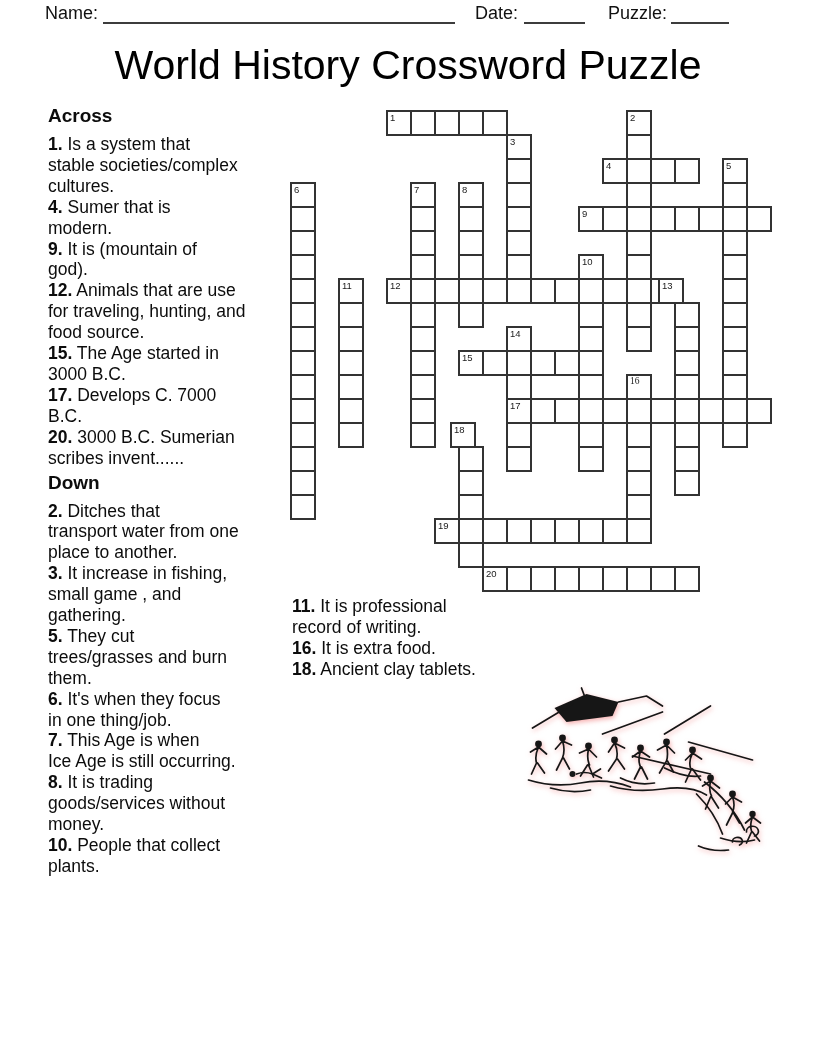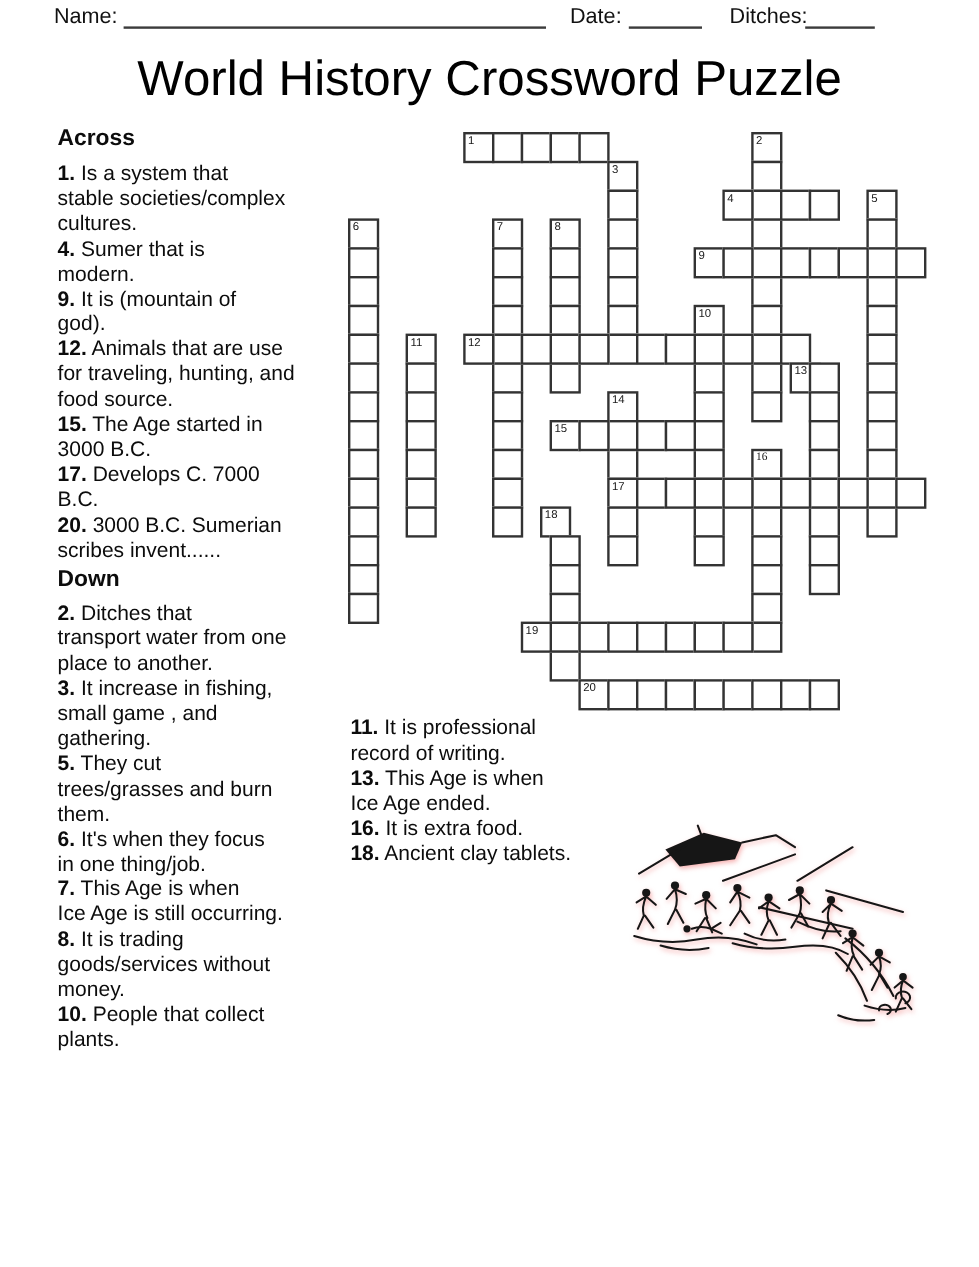--- a/index.html
+++ b/index.html
@@ -31,21 +31,21 @@
   
   #illus{position:absolute;left:514px;top:682px;width:276px;height:180px;}
 </style>
 </head>
 <body>
 
 <span class="hdr-label" style="left:45px">Name:</span>
 <div class="hdr-line" style="left:103px;width:352px"></div>
 <span class="hdr-label" style="left:475px">Date:</span>
 <div class="hdr-line" style="left:524px;width:61px"></div>
-<span class="hdr-label" style="left:608px">Ditches:</span>
+<span class="hdr-label" style="left:608px">Puzzle:</span>
 <div class="hdr-line" style="left:671px;width:58px"></div>
 
 <div class="title">World History Crossword Puzzle</div>
 
 <div id="grid">
     <div class="cell" style="left: 96px; top: 0px; border-color: rgb(51, 51, 51);">
       <span class="cellnum">1</span>
     </div>
     <div class="cell" style="left: 120px; top: 0px; border-color: rgb(51, 51, 51);"></div>
     <div class="cell" style="left: 144px; top: 0px; border-color: rgb(51, 51, 51);"></div>
@@ -158,21 +158,21 @@
     <div class="cell" style="left: 48px; top: 312px; border-color: rgb(51, 51, 51);"></div>
     <div class="cell" style="left: 96px; top: 168px; border-color: rgb(51, 51, 51);">
       <span class="cellnum">12</span>
     </div>
     <div class="cell" style="left: 144px; top: 168px; border-color: rgb(51, 51, 51);"></div>
     <div class="cell" style="left: 192px; top: 168px; border-color: rgb(51, 51, 51);"></div>
     <div class="cell" style="left: 240px; top: 168px; border-color: rgb(51, 51, 51);"></div>
     <div class="cell" style="left: 264px; top: 168px; border-color: rgb(51, 51, 51);"></div>
     <div class="cell" style="left: 312px; top: 168px; border-color: rgb(51, 51, 51);"></div>
     <div class="cell" style="left: 360px; top: 168px; border-color: rgb(51, 51, 51);"></div>
-    <div class="cell" style="left: 368px; top: 168px; border-color: rgb(51, 51, 51); margin-top: 24px;">
+    <div class="cell" style="left: 368px; top: 168px; border-color: rgb(51, 51, 51);">
       <span class="cellnum">13</span>
     </div>
     <div class="cell" style="left: 384px; top: 192px; border-color: rgb(51, 51, 51);"></div>
     <div class="cell" style="left: 384px; top: 216px; border-color: rgb(51, 51, 51);"></div>
     <div class="cell" style="left: 384px; top: 240px; border-color: rgb(51, 51, 51);"></div>
     <div class="cell" style="left: 384px; top: 264px; border-color: rgb(51, 51, 51);"></div>
     <div class="cell" style="left: 384px; top: 288px; border-color: rgb(51, 51, 51);"></div>
     <div class="cell" style="left: 384px; top: 312px; border-color: rgb(51, 51, 51);"></div>
     <div class="cell" style="left: 384px; top: 336px; border-color: rgb(51, 51, 51);"></div>
     <div class="cell" style="left: 384px; top: 360px; border-color: rgb(51, 51, 51);"></div>
@@ -277,22 +277,20 @@
 money.</p>
       <p class="clue"><b>10.</b> People that collect
 plants.</p>
     </div>
 </div>
 
 <div class="clue-col" id="col-mid">
   <div>
       <p class="clue"><b>11.</b> It is professional
 record of writing.</p>
-      <p class="clue"><b>13.</b> This Age is when
-Ice Age ended.</p>
       <p class="clue"><b>16.</b> It is extra food.</p>
       <p class="clue"><b>18.</b> Ancient clay tablets.</p>
     </div>
 </div>
 
 <svg id="illus" viewBox="0 0 275 180">
   <defs>
     <filter id="pb" x="-15%" y="-15%" width="130%" height="130%">
         <feGaussianBlur stdDeviation="2.4"></feGaussianBlur>
       </filter>

